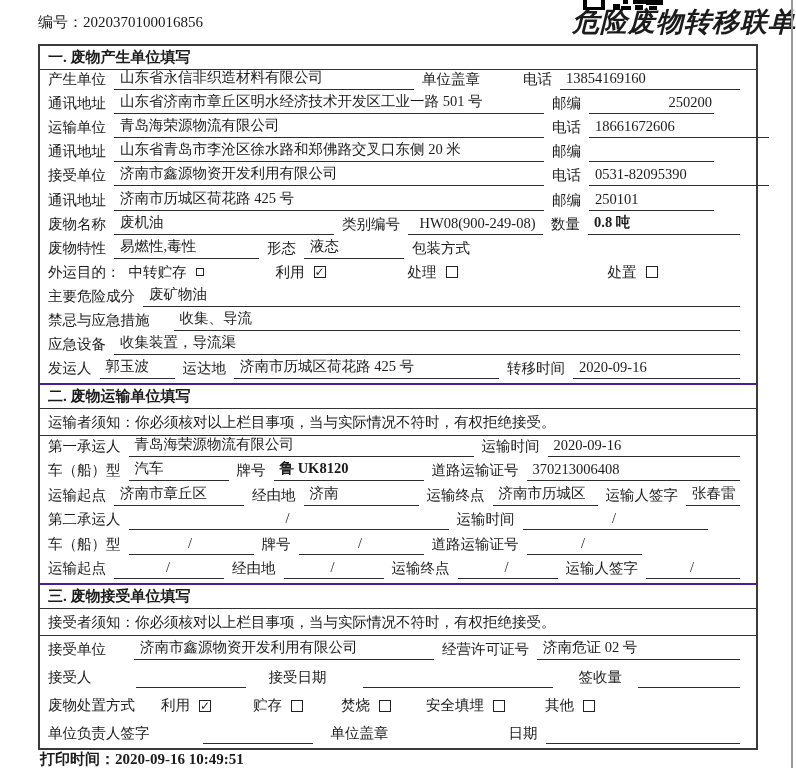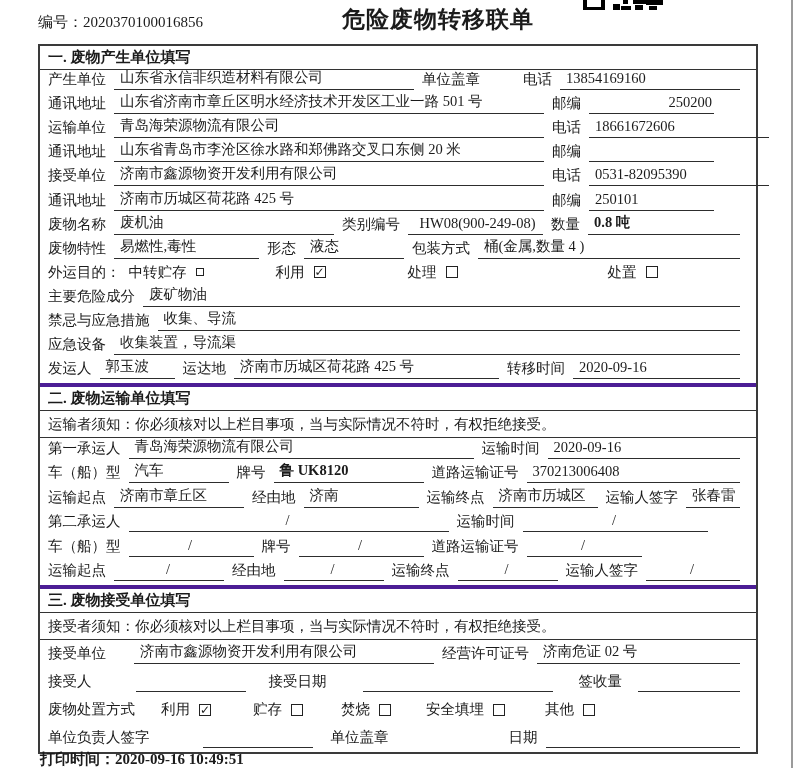--- a/index.html
+++ b/index.html
@@ -1,29 +1,29 @@
 <!DOCTYPE html>
 <html><head>
 <meta charset="utf-8">
 <style>
   html,body{margin:0;padding:0;background:#fff;}
   body{
     width:796px;height:768px;position:relative;overflow:hidden;
     font-family:"Liberation Serif","DejaVu Serif",serif;color:#1b1b1b;
   }
   .serial{position:absolute;left:38px;top:13px;font-size:15px;white-space:nowrap;}
-  .title{position:absolute;left:80px;right:0;top:4px;text-align:center;
-         font-size:23px;font-weight:bold;letter-spacing:1px;}
+  .title{position:absolute;left:80px;right:0;top:4px;text-align:right;
+         font-size:27px;font-weight:bold;letter-spacing:1px;font-style:italic;}
   .qr{position:absolute;left:583px;top:0;}
   .window-edge{position:absolute;left:791px;top:0;width:2px;height:768px;background:#9b9b9b;}
   .table{
     position:absolute;left:38px;top:44px;width:720px;box-sizing:border-box;
     border:2px solid #3a3a3a;background:#fff;
   }
-  .section+.section{border-top:4px solid #4c1d95;}
+  .section+.section{border-top:2px solid #4c1d95;}
   .sec-header{
     font-weight:bold;font-size:15px;height:23px;line-height:23px;
     padding-left:8px;border-bottom:1px solid #333;
   }
   .row{
     display:flex;align-items:flex-end;padding:0 8px 4px 8px;box-sizing:border-box;
     font-size:14.5px;
   }
   .s0 .row{height:24.1px;}
   .s1 .row{height:24.5px;}
@@ -131,21 +131,20 @@
         <span class="val" style="width: 135px; text-align: center;">HW08(900-249-08)</span>
         <span class="lab">数量</span>
         <span class="val" style="flex: 1 1 0%; font-weight: bold;">0.8 吨</span>
       </div>
       <div class="row">
         <span class="lab">废物特性</span>
         <span class="val" style="width: 145px; margin-top: 12px;">易燃性,毒性</span>
         <span class="lab">形态</span>
         <span class="val" style="width: 100px;">液态</span>
         <span class="lab">包装方式</span>
-        <span class="val" style="flex: 1 1 0%;">桶(金属,数量 4 )</span>
       </div>
       <div class="row">
         <span class="lab">外运目的：</span>
         <span class="cb">
           <span>中转贮存</span>
           <span class="box sm"></span>
         </span>
         <span style="width: 72px; flex-shrink: 0;"></span>
         <span class="cb">
           <span>利用</span>
@@ -161,21 +160,21 @@
           <span>处置</span>
           <span class="box"></span>
         </span>
       </div>
       <div class="row">
         <span class="lab">主要危险成分</span>
         <span class="val" style="flex: 1 1 0%;">废矿物油</span>
       </div>
       <div class="row">
         <span class="lab">禁忌与应急措施</span>
-        <span class="val" style="flex: 1 1 0%;">收集、导流</span>
+        <span class="val" style="flex: 1 1 0%; margin-left: 16px;">收集、导流</span>
       </div>
       <div class="row">
         <span class="lab">应急设备</span>
         <span class="val" style="flex: 1 1 0%;">收集装置，导流渠</span>
       </div>
       <div class="row">
         <span class="lab">发运人</span>
         <span class="val" style="width: 75px;">郭玉波</span>
         <span class="lab">运达地</span>
         <span class="val" style="width: 265px;">济南市历城区荷花路 425 号</span>

